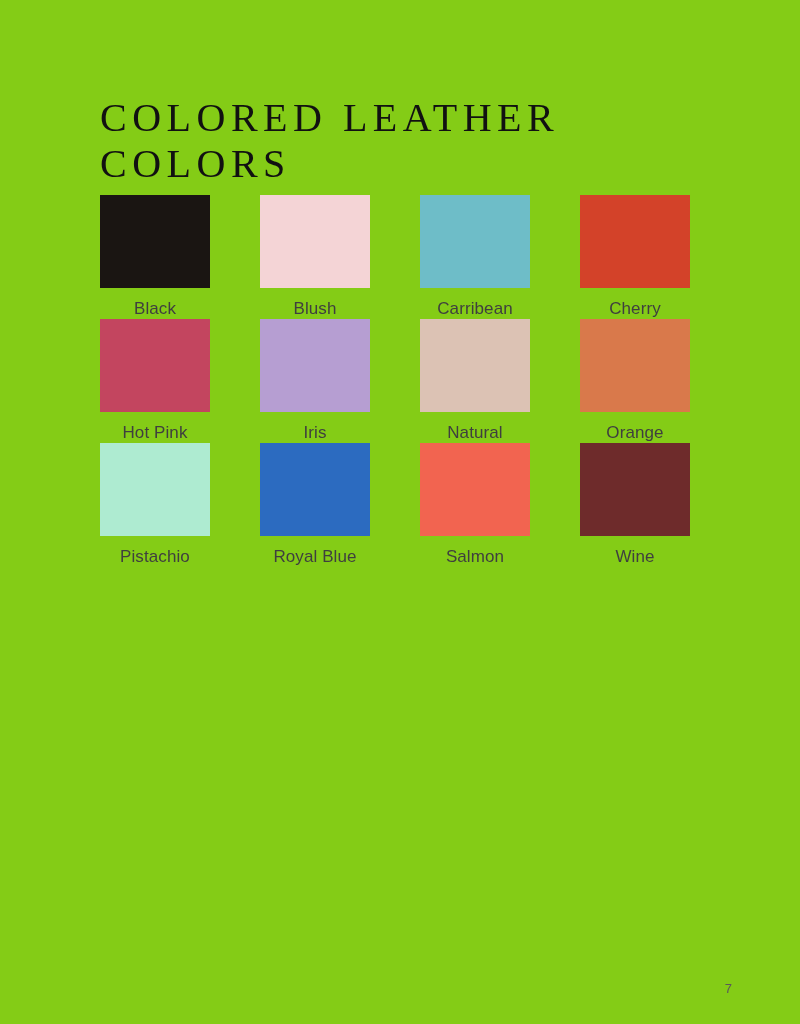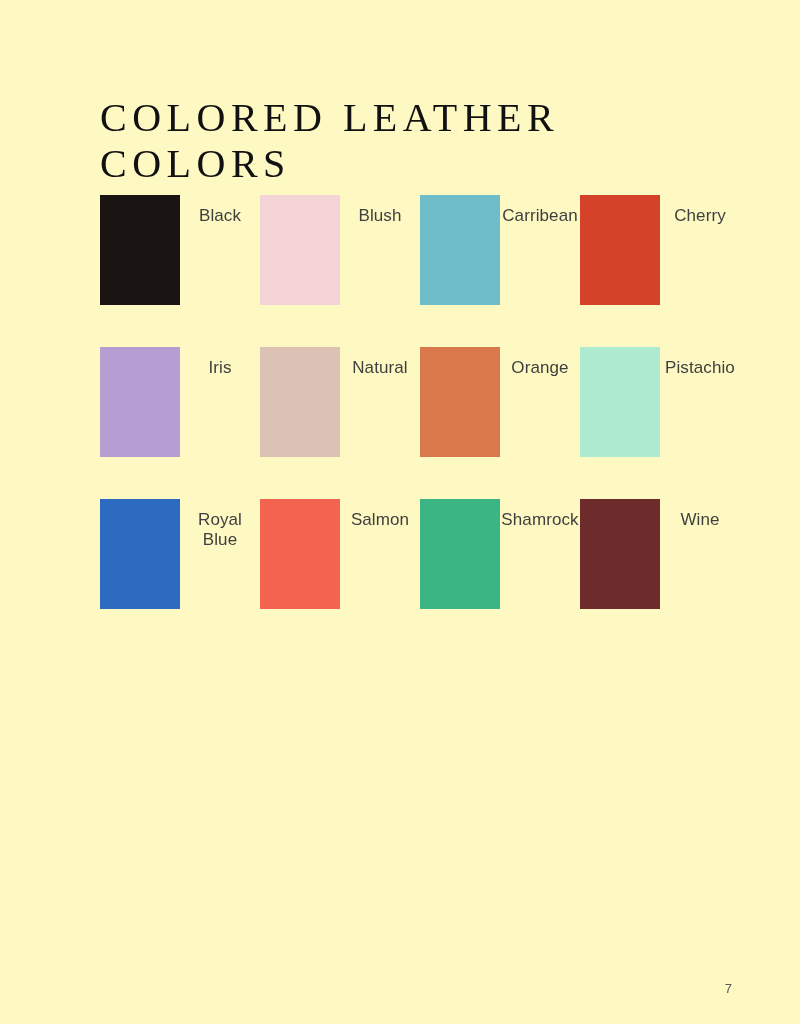--- a/index.html
+++ b/index.html
@@ -11,21 +11,21 @@
     height: 1024px;
     background: #ffffff;
     font-family: "Liberation Sans", sans-serif;
     overflow: hidden;
     position: relative;
   }
 
   .page {
     position: absolute;
     inset: 0;
-    background: #fef9c3;
+    background: #84cc16;
     box-sizing: border-box;
     padding: 0;
   }
 
   .page-title {
     position: absolute;
     left: 100px;
     top: 68px;
     width: 620px;
     font-family: "Liberation Serif", serif;
@@ -44,23 +44,23 @@
     top: 195px;
     width: 600px;
     display: grid;
     grid-template-columns: repeat(4, 160px);
     column-gap: 0px;
     row-gap: 0px;
   }
 
   .swatch-cell {
     width: 160px;
-    height: 152px;
+    height: 124px;
     display: flex;
-    flex-direction: row;
+    flex-direction: column;
     align-items: flex-start;
     box-sizing: border-box;
     border-radius: 11px;
   }
 
   .swatch-chip {
     width: 110px;
     height: 110px;
     display: block;
   }
@@ -104,20 +104,24 @@
       </div>
       <div class="swatch-cell">
         <div class="swatch-chip" style="background: rgb(110, 189, 200);"></div>
         <div class="swatch-label">Carribean</div>
       </div>
       <div class="swatch-cell">
         <div class="swatch-chip" style="background: rgb(211, 66, 41);"></div>
         <div class="swatch-label">Cherry</div>
       </div>
       <div class="swatch-cell">
+        <div class="swatch-chip" style="background: rgb(195, 69, 95);"></div>
+        <div class="swatch-label">Hot Pink</div>
+      </div>
+      <div class="swatch-cell">
         <div class="swatch-chip" style="background: rgb(182, 158, 210);"></div>
         <div class="swatch-label">Iris</div>
       </div>
       <div class="swatch-cell">
         <div class="swatch-chip" style="background: rgb(220, 194, 180);"></div>
         <div class="swatch-label">Natural</div>
       </div>
       <div class="swatch-cell">
         <div class="swatch-chip" style="background: rgb(217, 121, 75);"></div>
         <div class="swatch-label">Orange</div>
@@ -128,24 +132,20 @@
       </div>
       <div class="swatch-cell">
         <div class="swatch-chip" style="background: rgb(44, 107, 192);"></div>
         <div class="swatch-label">Royal Blue</div>
       </div>
       <div class="swatch-cell">
         <div class="swatch-chip" style="background: rgb(242, 100, 80);"></div>
         <div class="swatch-label">Salmon</div>
       </div>
       <div class="swatch-cell">
-        <div class="swatch-chip" style="background: rgb(59, 181, 131);"></div>
-        <div class="swatch-label">Shamrock</div>
-      </div>
-      <div class="swatch-cell">
         <div class="swatch-chip" style="background: rgb(110, 43, 43);"></div>
         <div class="swatch-label">Wine</div>
       </div>
     </div>
 
   <div class="page-number">7</div>
 
 </div>
 
 </body></html>

